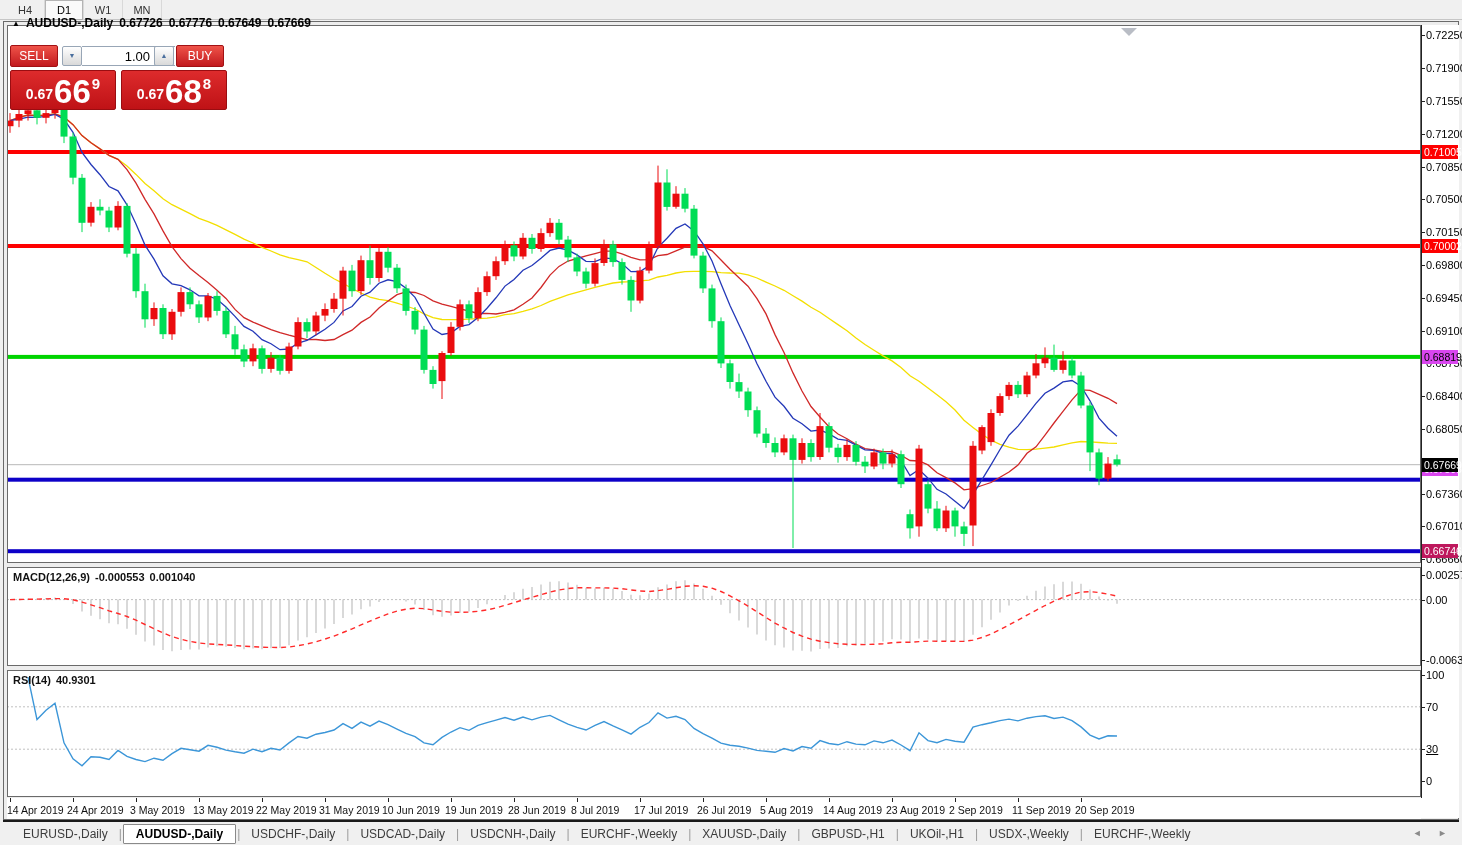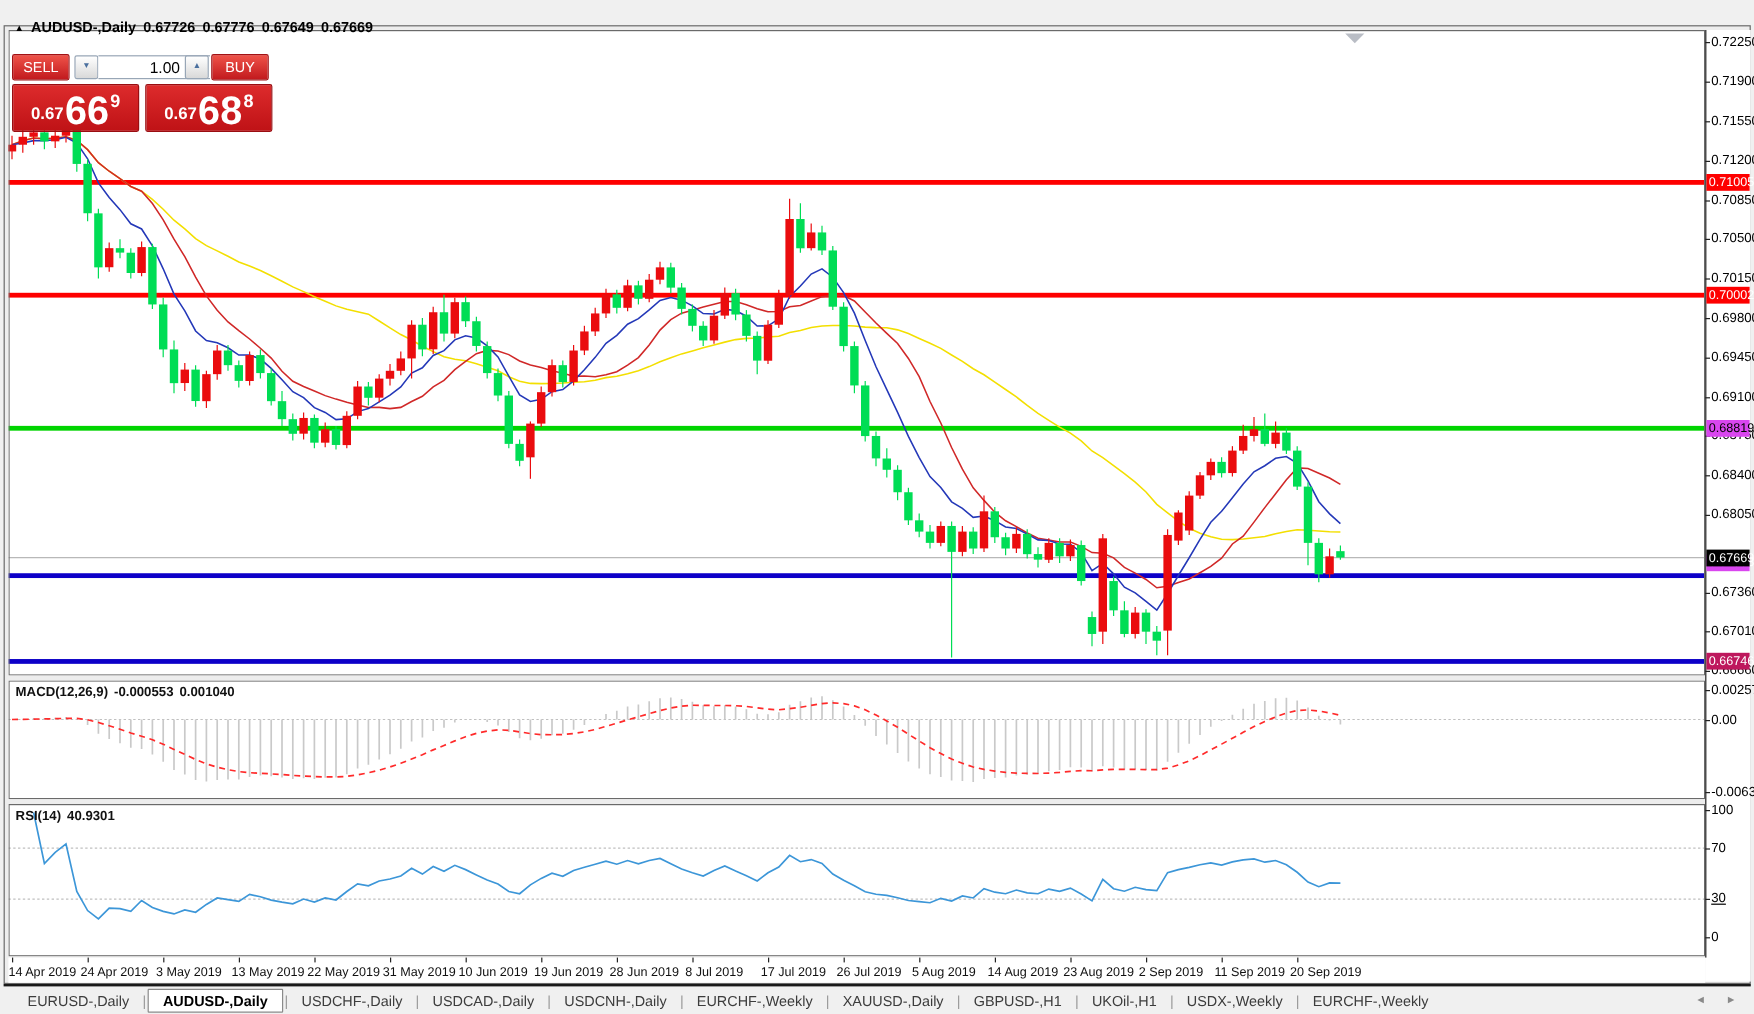--- a/index.html
+++ b/index.html
@@ -55,20 +55,26 @@
   .tab.active{background:#fff;border:1px solid #8a8a8a;border-radius:1px;font-weight:700;color:#000;padding:2px 12px;}
   .tabsep{color:#9a9a9a;margin:0 1px;}
   .tabscroll{position:absolute;right:12px;top:6px;font-size:9px;color:#8a8a8a;}
   .tabscroll span{margin-left:14px;cursor:default;}
 </style>
 </head>
 <body>
 
 <div class="root">
 
+  <div class="toolbar" id="tf-toolbar">
+      <div class="tf-btn">H4</div>
+      <div class="tf-btn active">D1</div>
+      <div class="tf-btn">W1</div>
+      <div class="tf-btn">MN</div>
+    </div>
 
   <div class="chart-window"></div>
 
   <div class="pane" style="top:25px;height:538px;">
     <div id="price-svg-holder">
         <svg width="1414" height="538">
           <rect x="0" y="125.0" width="1414" height="4" fill="#fe0000"></rect>
           <rect x="0" y="219.0" width="1414" height="4" fill="#fe0000"></rect>
           <rect x="0" y="329.9" width="1414" height="4" fill="#00d400"></rect>
           <rect x="0" y="452.7" width="1414" height="4" fill="#0d00c8"></rect>

